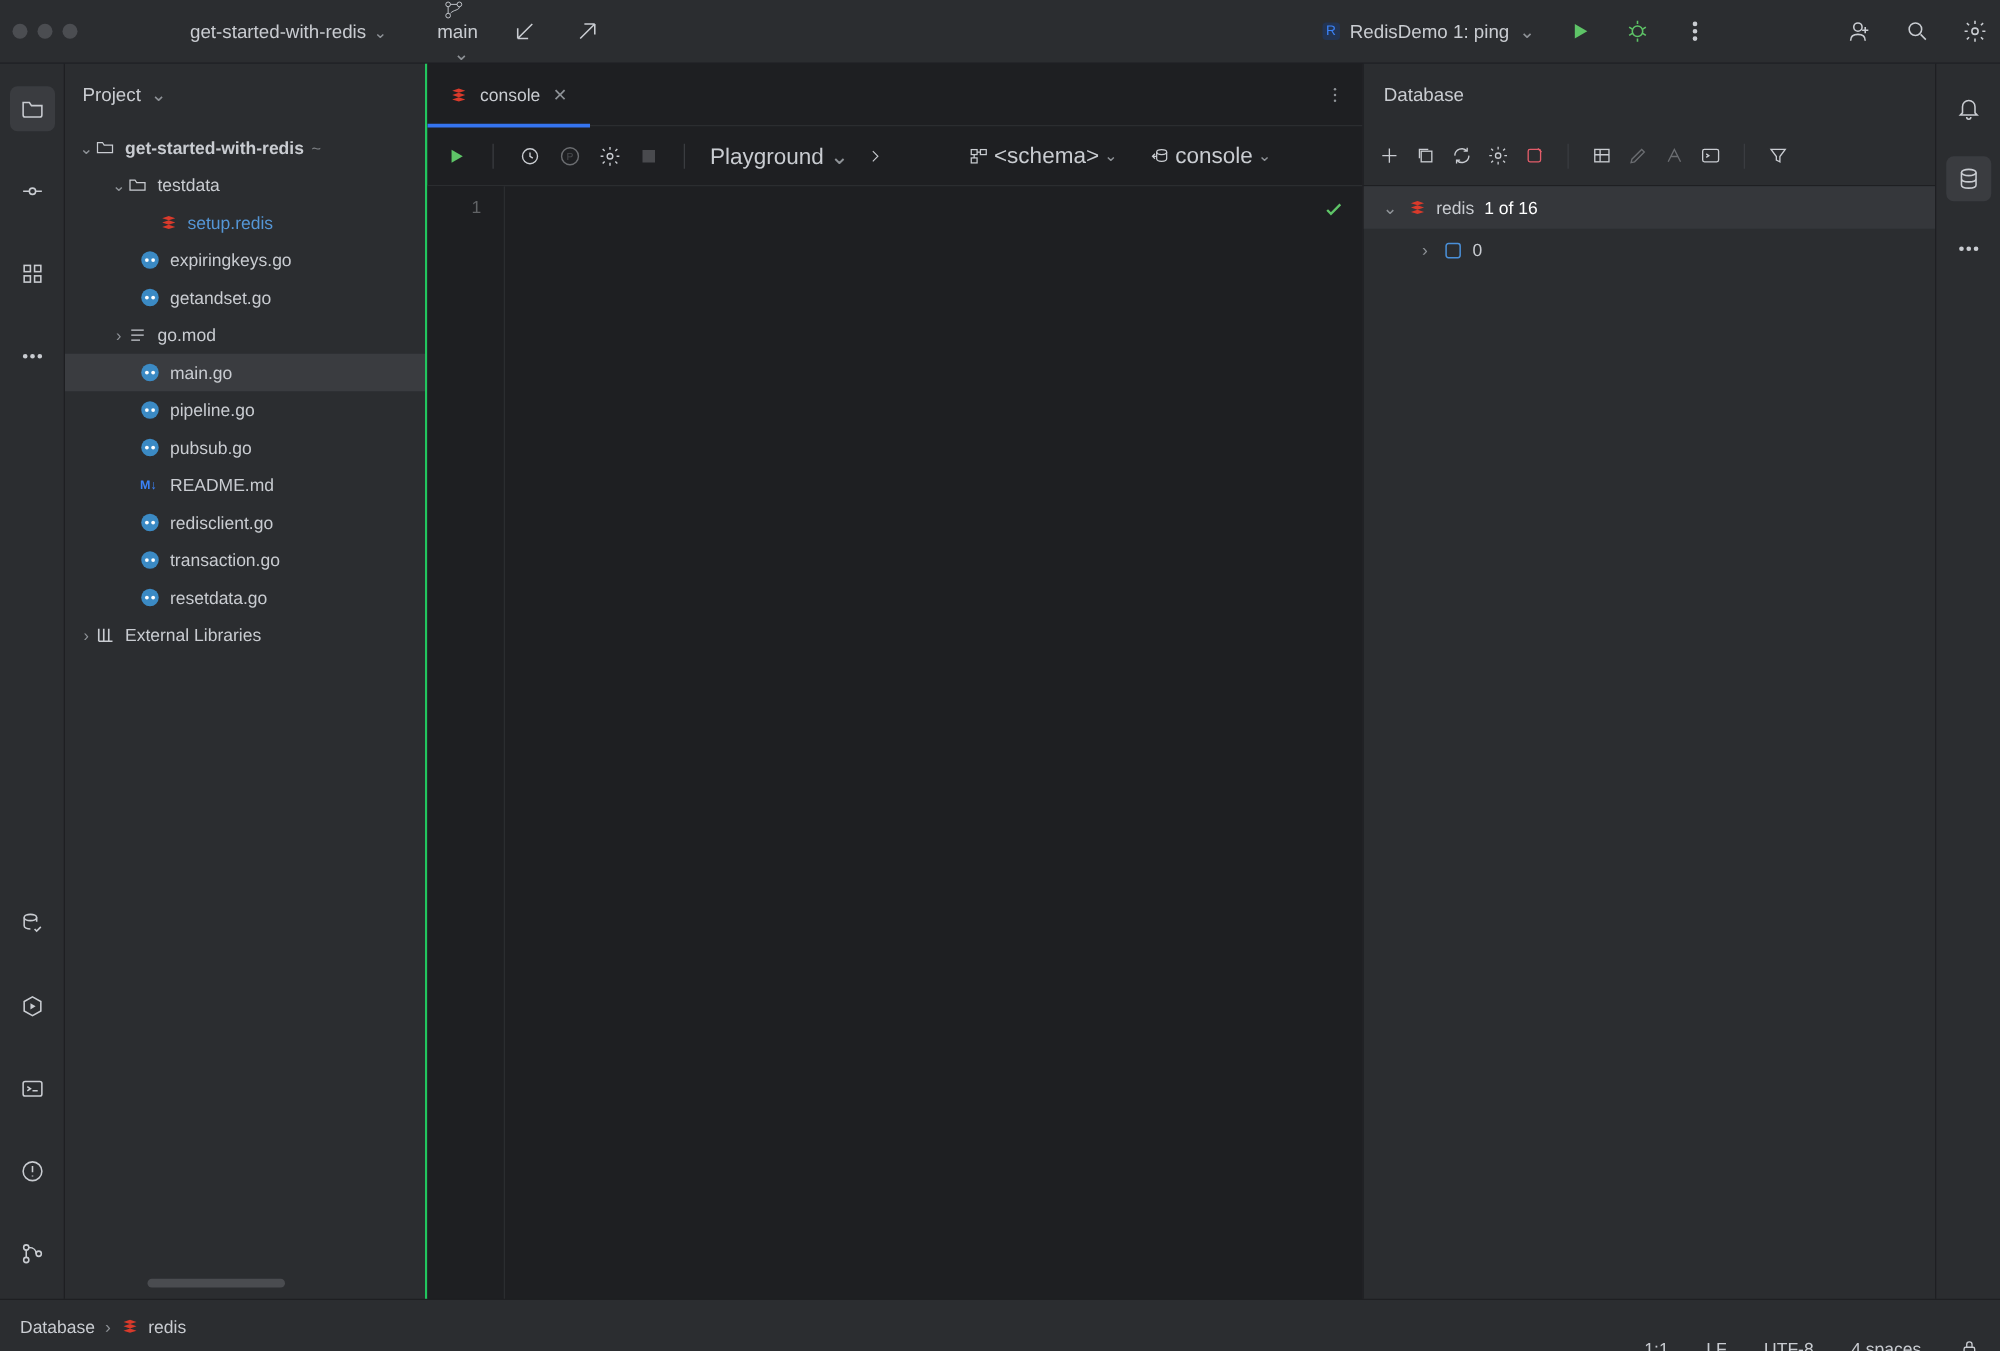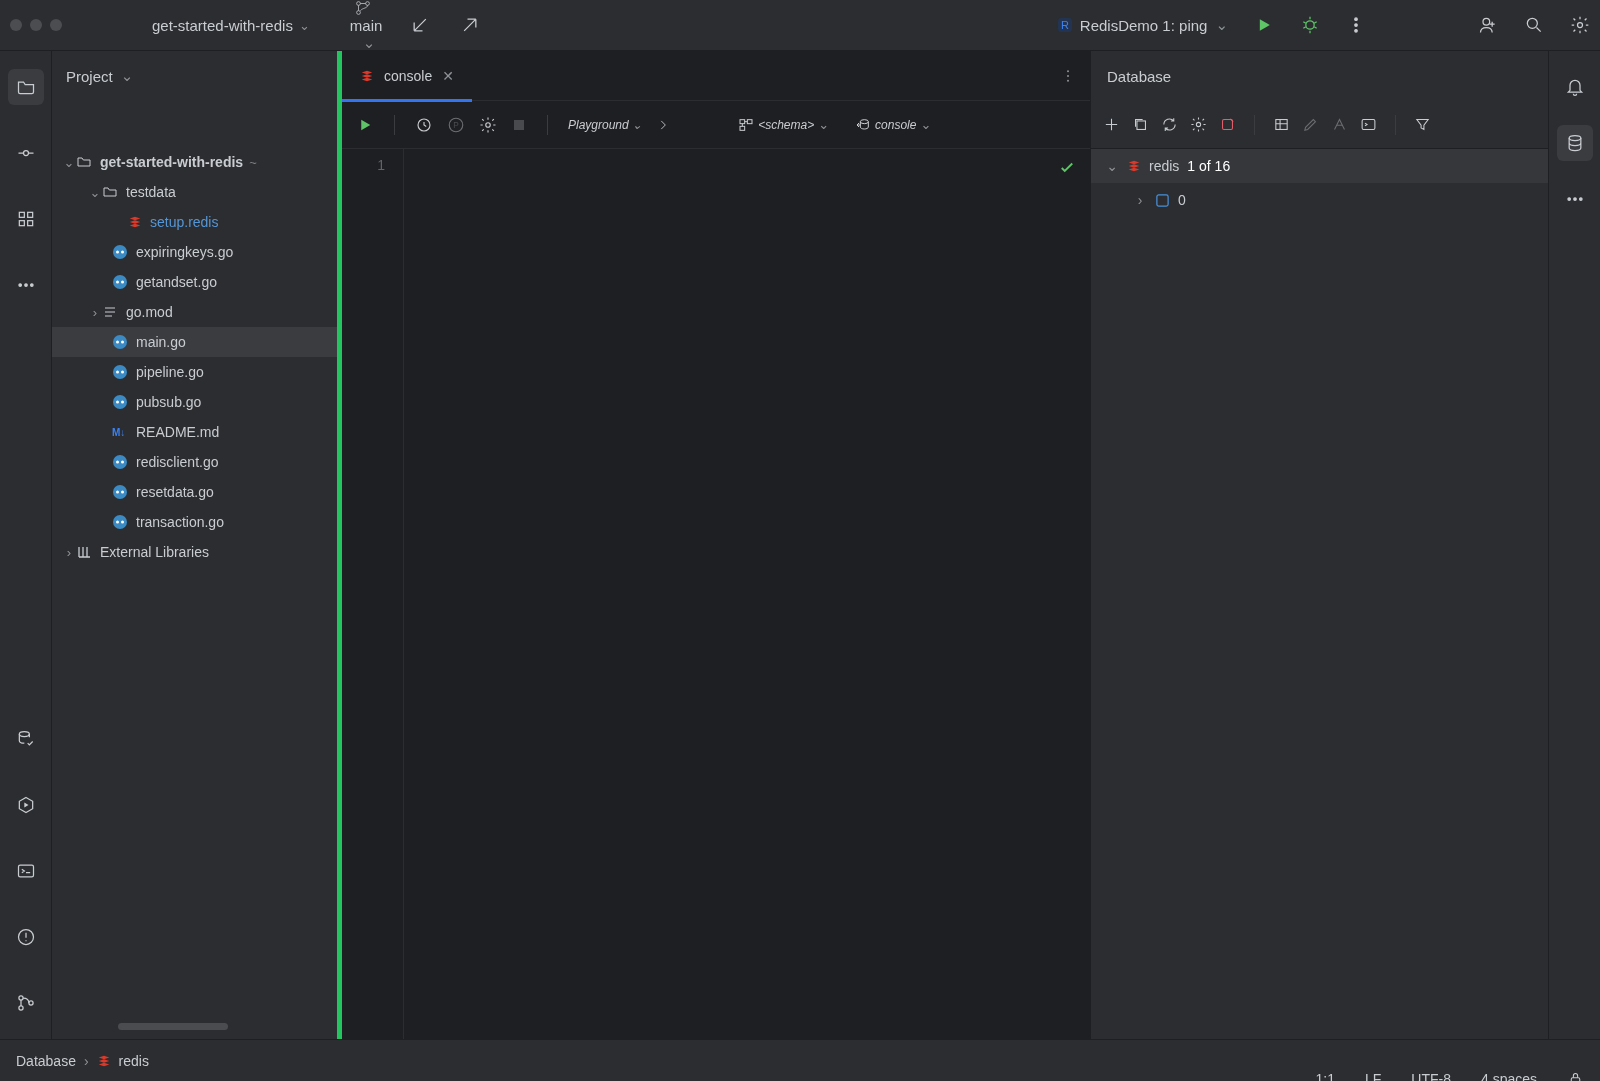--- a/index.html
+++ b/index.html
@@ -16,42 +16,42 @@
 .runcfg{display:flex;align-items:center;gap:8px;color:#c9ccd1;font-size:15px;}
 .right-tb{display:flex;align-items:center;gap:26px;margin-left:26px;}
 .ic{width:20px;height:20px;fill:none;stroke:#c9ccd1;stroke-width:1.5;}
 .green{stroke:#5ec467;}
 .bug{stroke:#5ec467;}
 .main{display:flex;height:988px;}
 .sidebar-left{width:52px;background:#2b2d30;display:flex;flex-direction:column;align-items:center;padding-top:18px;gap:30px;border-right:1px solid #1e1f22;}
 .sidebar-left .cell{width:36px;height:36px;display:flex;align-items:center;justify-content:center;border-radius:6px;}
 .sidebar-left .cell.sel{background:#3a3c40;}
 .sidebar-left .bottom{margin-top:auto;padding-bottom:18px;display:flex;flex-direction:column;gap:30px;align-items:center;}
-.project-pane{width:290px;background:#2b2d30;border-right:5px solid #22c55e;display:flex;flex-direction:column;gap:44px;}
+.project-pane{width:290px;background:#2b2d30;border-right:2px solid #22c55e;display:flex;flex-direction:column;}
 .pp-header{height:50px;display:flex;align-items:center;padding:0 14px;color:#c9ccd1;font-size:15px;font-weight:500;}
 .tree{flex:1;overflow:hidden;padding-top:2px;}
 .node{display:flex;align-items:center;height:30px;color:#c9ccd1;white-space:nowrap;}
 .node.sel{background:#3a3c40;}
 .tw{width:14px;display:flex;justify-content:center;color:#8e9297;}
 .fname{font-size:14px;}
 .link{color:#5596d6;}
 .go-i{width:16px;height:16px;display:inline-block;margin-right:8px;}
 .scrollbar{height:10px;margin:6px 10px 6px 66px;}
 .sb-thumb{width:110px;height:7px;background:#4a4c50;border-radius:4px;}
 .editor-col{flex:1;display:flex;flex-direction:column;background:#1e1f22;min-width:400px;}
 .tabs{height:50px;display:flex;align-items:center;border-bottom:1px solid #2b2d30;}
 .tab{display:flex;align-items:center;height:50px;padding:0 18px;background:#1e1f22;gap:10px;position:relative;}
 .tab.active{background:#1e1f22;}
 .tab.active::after{content:"";position:absolute;bottom:-1px;left:0;right:0;height:3px;background:#3574f0;}
 .tabname{font-size:14px;color:#c9ccd1;}
 .tab-close{color:#8e9297;font-size:14px;}
 .tabs .more{margin-left:auto;margin-right:14px;color:#8e9297;}
 .console-tool{height:48px;display:flex;align-items:center;padding:0 14px;gap:14px;border-bottom:1px solid #2b2d30;}
 .sep{width:1px;height:20px;background:#3a3c40;margin:0 6px;}
-.pill{color:#c9ccd1;font-size:12px;font-style:italic;}
+.pill{color:#c9ccd1;font-size:18px;}
 .schema{display:flex;align-items:center;gap:4px;}
 .editor-body{flex:1;display:flex;position:relative;}
 .gutter{width:62px;background:#1e1f22;color:#616366;font-size:14px;padding-top:8px;text-align:right;padding-right:18px;border-right:1px solid #2b2d30;}
 .check{position:absolute;top:10px;right:14px;color:#5ec467;}
 .db-pane{width:458px;background:#2b2d30;border-left:1px solid #1e1f22;display:flex;flex-direction:column;}
 .db-header{height:50px;display:flex;align-items:center;padding:0 16px;font-size:15px;font-weight:500;}
 .db-tool{height:48px;display:flex;align-items:center;padding:0 12px;gap:12px;border-bottom:1px solid #1e1f22;}
 .db-tool .seg{display:flex;gap:12px;align-items:center;}
 .db-row{display:flex;align-items:center;height:34px;padding:0 14px;gap:8px;font-size:14px;}
 .db-row.sel{background:#35373b;}
@@ -298,31 +298,31 @@
         <span class="fname">redisclient.go</span>
       </div>
       <div class="node" style="padding-left:60px">
         <span class="go-i">
             <svg viewBox="0 0 16 16">
               <circle cx="8" cy="8" r="7" fill="#3b8ac4"></circle>
               <circle cx="5.5" cy="8" r="1.5" fill="#fff"></circle>
               <circle cx="10.5" cy="8" r="1.5" fill="#fff"></circle>
             </svg>
           </span>
+        <span class="fname">transaction.go</span>
+      </div>
+      <div class="node" style="padding-left:60px">
+        <span class="go-i">
+            <svg viewBox="0 0 16 16">
+              <circle cx="8" cy="8" r="7" fill="#3b8ac4"></circle>
+              <circle cx="5.5" cy="8" r="1.5" fill="#fff"></circle>
+              <circle cx="10.5" cy="8" r="1.5" fill="#fff"></circle>
+            </svg>
+          </span>
         <span class="fname">resetdata.go</span>
-      </div>
-      <div class="node" style="padding-left:60px">
-        <span class="go-i">
-            <svg viewBox="0 0 16 16">
-              <circle cx="8" cy="8" r="7" fill="#3b8ac4"></circle>
-              <circle cx="5.5" cy="8" r="1.5" fill="#fff"></circle>
-              <circle cx="10.5" cy="8" r="1.5" fill="#fff"></circle>
-            </svg>
-          </span>
-        <span class="fname">transaction.go</span>
       </div>
       <div class="node" style="padding-left:10px">
         <span class="tw">›</span>
         <svg class="go-i" viewBox="0 0 16 16" fill="none" stroke="#c9ccd1" stroke-width="1.3">
             <path d="M3 3v10M7 3v10M11 3v10M3 13h11"></path>
           </svg>
         <span class="fname">External Libraries</span>
       </div>
     </div>
     <div class="scrollbar">

